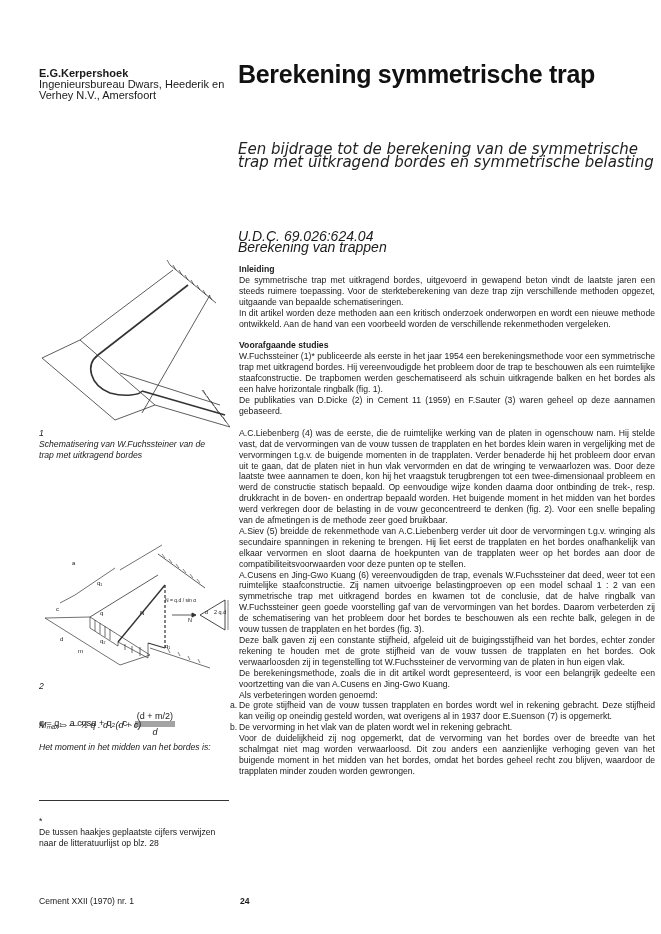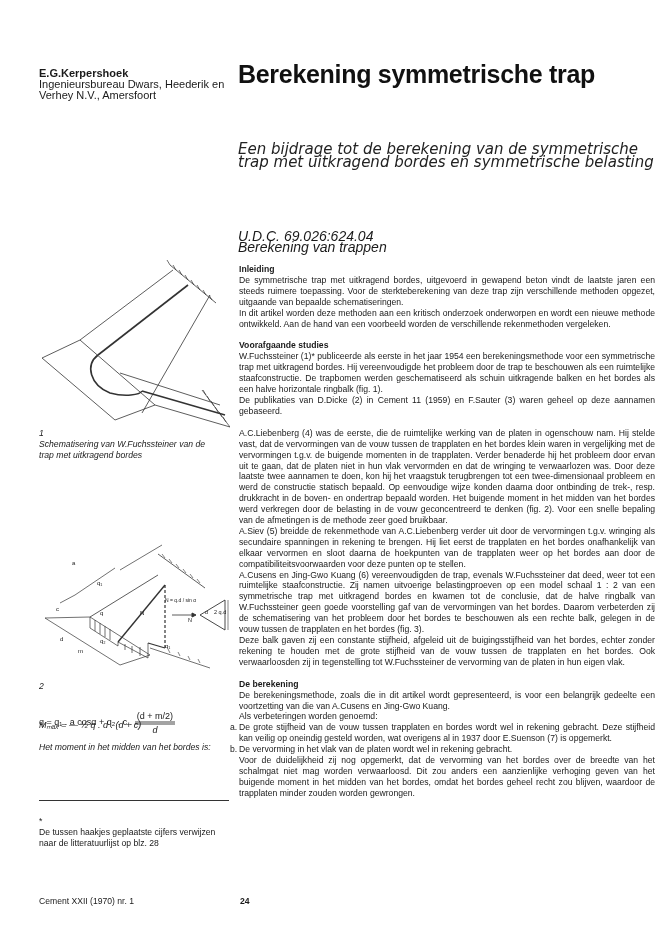--- a/index.html
+++ b/index.html
@@ -17,21 +17,21 @@
   .list-item { position:relative; }
   .list-marker { position:absolute; left:-9px; }
   .caption { left:39px; width:180px; font-size:8.65px; line-height:11px; font-style:italic; }
   .caption .num { font-style:italic; }
   .formula { left:39px; font-size:9px; font-style:normal; }
   .rule { height:1px; background:#333; }
   .footnote { left:39px; width:190px; font-size:8.65px; line-height:11px; }
   .footer { top:896px; font-size:8.6px; }
   svg line, svg path, svg polyline, svg polygon { stroke:#333; fill:none; }
   .frac { display:inline-block; vertical-align:middle; text-align:center; }
-  .frac .top { display:block; border-bottom:4px solid #a3a3a3; padding:0 2px;text-align:center; }
+  .frac .top { display:block; border-bottom:6px solid #a3a3a3; padding:0 2px;text-align:center; }
   .frac .bot { display:block; }
 </style>
 </head>
 <body>
 
 <div class="abs author">
   <div class="name">E.G.Kerpershoek</div>
   <div>Ingenieursbureau Dwars, Heederik en</div>
   <div>Verhey N.V., Amersfoort</div>
 </div>
@@ -53,21 +53,20 @@
   <p>In dit artikel worden deze methoden aan een kritisch onderzoek onderworpen en wordt een nieuwe methode ontwikkeld. Aan de hand van een voorbeeld worden de verschillende rekenmethoden vergeleken.</p>
 
   <h3 style="margin-top:11px;">Voorafgaande studies</h3>
   <p>W.Fuchssteiner (1)* publiceerde als eerste in het jaar 1954 een berekeningsmethode voor een symmetrische trap met uitkragend bordes. Hij vereenvoudigde het probleem door de trap te beschouwen als een ruimtelijke staafconstructie. De trapbomen werden geschematiseerd als schuin uitkragende balken en het bordes als een halve horizontale ringbalk (fig. 1).</p>
   <p>De publikaties van D.Dicke (2) in Cement 11 (1959) en F.Sauter (3) waren geheel op deze aannamen gebaseerd.</p>
   <p style="margin-top:11px;">A.C.Liebenberg (4) was de eerste, die de ruimtelijke werking van de platen in ogenschouw nam. Hij stelde vast, dat de vervormingen van de vouw tussen de trapplaten en het bordes klein waren in vergelijking met de vervormingen t.g.v. de buigende momenten in de trapplaten. Verder benaderde hij het probleem door ervan uit te gaan, dat de platen niet in hun vlak vervormden en dat de wringing te verwaarlozen was. Door deze laatste twee aannamen te doen, kon hij het vraagstuk terugbrengen tot een twee-dimensionaal probleem en werd de constructie statisch bepaald. Op eenvoudige wijze konden daarna door ontbinding de trek-, resp. drukkracht in de boven- en ondertrap bepaald worden. Het buigende moment in het midden van het bordes werd verkregen door de belasting in de vouw geconcentreerd te denken (fig. 2). Voor een snelle bepaling van de afmetingen is de methode zeer goed bruikbaar.</p>
   <p>A.Siev (5) breidde de rekenmethode van A.C.Liebenberg verder uit door de vervormingen t.g.v. wringing als secundaire spanningen in rekening te brengen. Hij liet eerst de trapplaten en het bordes onafhankelijk van elkaar vervormen en sloot daarna de hoekpunten van de trapplaten weer op het bordes aan door de compatibiliteitsvoorwaarden voor deze punten op te stellen.</p>
   <p>A.Cusens en Jing-Gwo Kuang (6) vereenvoudigden de trap, evenals W.Fuchssteiner dat deed, weer tot een ruimtelijke staafconstructie. Zij namen uitvoerige belastingproeven op een model schaal 1 : 2 van een symmetrische trap met uitkragend bordes en kwamen tot de conclusie, dat de halve ringbalk van W.Fuchssteiner geen goede voorstelling gaf van de vervormingen van het bordes. Daarom verbeterden zij de schematisering van het probleem door het bordes te beschouwen als een rechte balk, gelegen in de vouw tussen de trapplaten en het bordes (fig. 3).</p>
   <p>Deze balk gaven zij een constante stijfheid, afgeleid uit de buigingsstijfheid van het bordes, echter zonder rekening te houden met de grote stijfheid van de vouw tussen de trapplaten en het bordes. Ook verwaarloosden zij in tegenstelling tot W.Fuchssteiner de vervorming van de platen in hun eigen vlak.</p>
 
-  <h3 style="margin-top:11px;">De berekening</h3>
   <p>De berekeningsmethode, zoals die in dit artikel wordt gepresenteerd, is voor een belangrijk gedeelte een voortzetting van die van A.Cusens en Jing-Gwo Kuang.</p>
   <p>Als verbeteringen worden genoemd:</p>
   <div class="list-item">
     <span class="list-marker">a.</span>
     <span>De grote stijfheid van de vouw tussen trapplaten en bordes wordt wel in rekening gebracht. Deze stijfheid kan veilig op oneindig gesteld worden, wat overigens al in 1937 door E.Suenson (7) is opgemerkt.</span>
   </div>
   <div class="list-item">
     <span class="list-marker">b.</span>
     <span>De vervorming in het vlak van de platen wordt wel in rekening gebracht.</span>
   </div>

